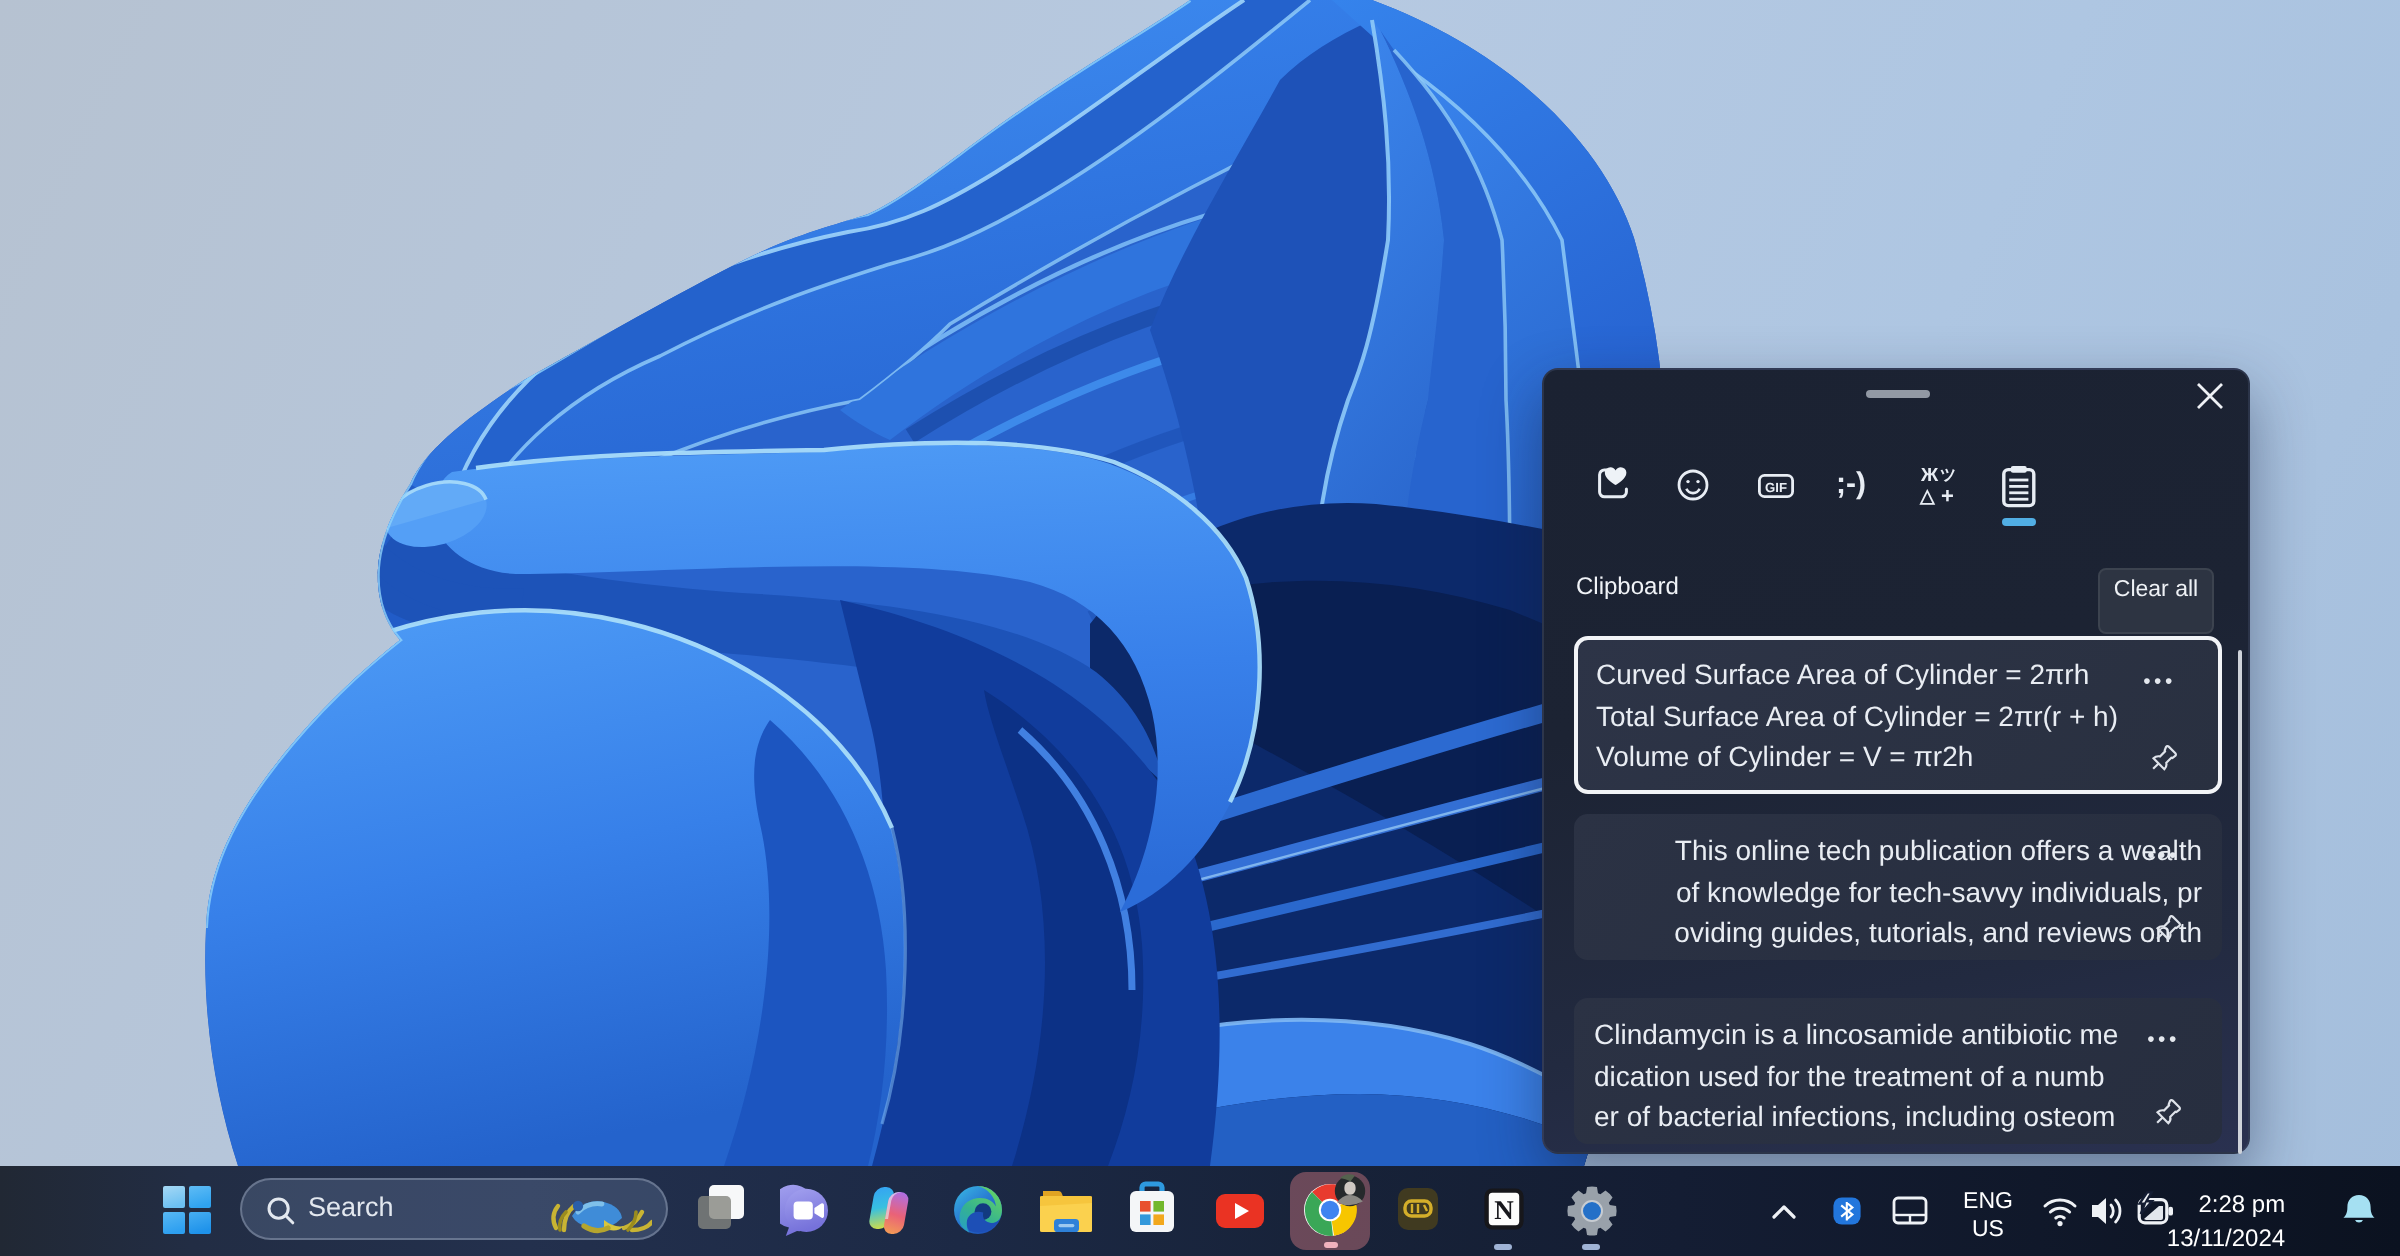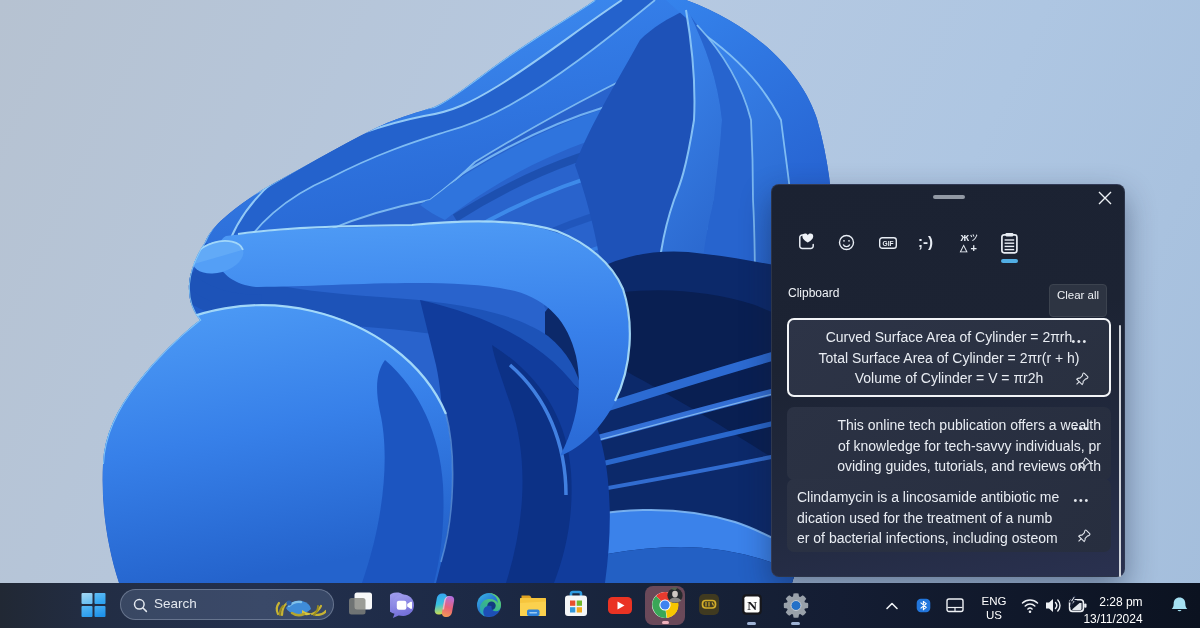--- a/index.html
+++ b/index.html
@@ -18,23 +18,23 @@
   .closex{position:absolute;right:12px;top:6px;width:14px;height:14px;}
   .iconrow{position:absolute;left:0;top:43px;width:100%;}
   .tabuline{position:absolute;left:229px;top:74px;width:17px;height:4px;border-radius:2px;background:#51aee4;}
   .cliphead{position:absolute;left:16px;top:101px;font-size:12px;color:#f0f3f7;}
   .clearall{position:absolute;right:17px;top:99px;width:58px;height:33px;border-radius:4px;
       background:#2d3442;border:1px solid #3c434f;box-sizing:border-box;
       font-size:11.5px;color:#eef1f5;text-align:center;line-height:20px;}
   .item{position:absolute;left:15px;width:324px;border-radius:7px;
       background:linear-gradient(135deg,#2b3244 0%,#272e3f 100%);
       font-size:14px;line-height:20.5px;color:#e9edf3;padding:8px 10px;box-sizing:border-box;}
-  .item1{top:133px;height:79px;border:2px solid #f2f4f7;background:linear-gradient(135deg,#2d3447 0%,#293040 100%);padding:7px 9px;text-align:center;}
+  .item1{top:133px;height:79px;border:2px solid #f2f4f7;background:linear-gradient(135deg,#2d3447 0%,#293040 100%);padding:7px 9px;}
   .item2{top:222px;height:73px;text-align:right;}
-  .item3{top:294px;height:73px;}
+  .item3{top:314px;height:73px;}
   .dots{position:absolute;right:21px;top:11px;font-size:10.5px;letter-spacing:1.8px;color:#e4e8ee;}
   .pin{position:absolute;right:20px;bottom:9px;}
   .sbar{position:absolute;right:3px;top:140px;width:2.5px;height:252px;background:#cfd3da;border-radius:2px;}
   
   .taskbar{position:absolute;left:0;top:583px;width:1200px;height:45px;
      background:linear-gradient(90deg,#212834 0%,#222d44 8%,#23304d 22%,#1c2945 40%,#172238 56%,#141d33 70%,#10182a 85%,#0b1220 100%);}
   .tb{position:absolute;top:0;height:45px;display:flex;align-items:center;justify-content:center;}
   .search{position:absolute;left:120px;top:6px;width:214px;height:31px;border-radius:16px;
      background:rgba(120,140,175,.28);border:1px solid rgba(190,200,220,.35);box-sizing:border-box;text-align:center;}
   .search .stext{position:absolute;left:33px;top:6px;font-size:13.5px;color:#e3e8ef;}

